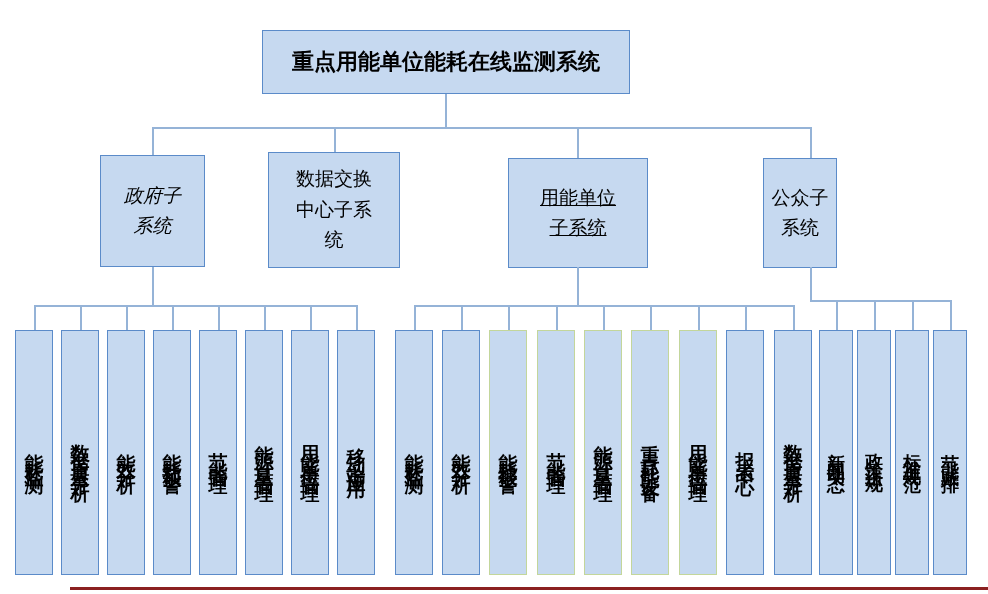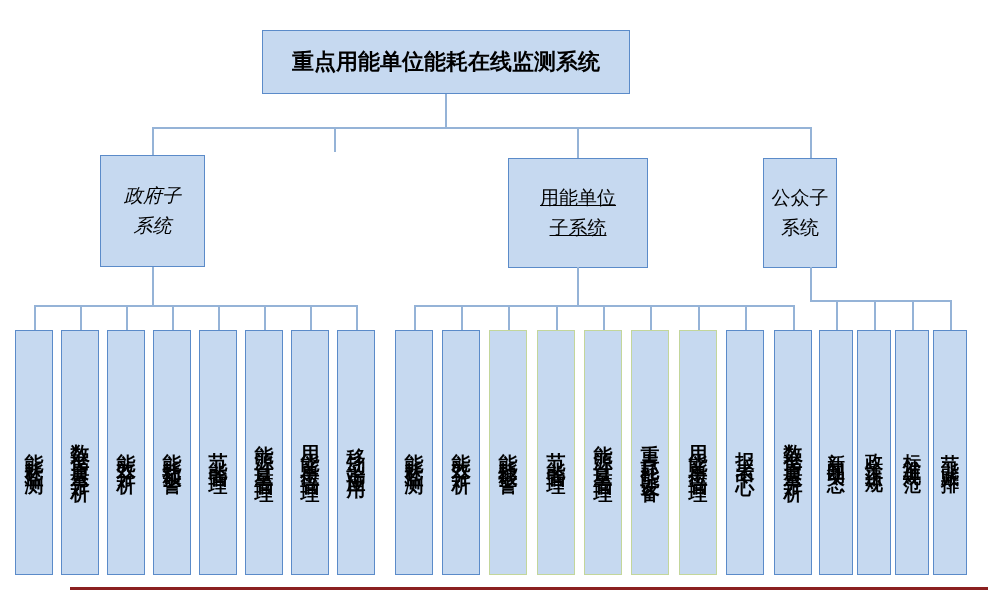--- a/index.html
+++ b/index.html
@@ -62,20 +62,23 @@
 
   <div class="line" style="left:445px;top:94px;width:2px;height:33px;"></div>
   <div class="line" style="left:152px;top:127px;width:660px;height:2px;"></div>
   <div class="line" style="left:152px;top:127px;width:2px;height:28px;"></div>
   <div class="line" style="left:334px;top:127px;width:2px;height:25px;"></div>
   <div class="line" style="left:577px;top:127px;width:2px;height:31px;"></div>
   <div class="line" style="left:810px;top:127px;width:2px;height:31px;"></div>
 
   <div class="box subsystem" id="sub-gov">政府子
 系统</div>
+  <div class="box subsystem" id="sub-exchange">数据交换
+中心子系
+统</div>
   <div class="box subsystem" id="sub-unit">用能单位
 子系统</div>
   <div class="box subsystem" id="sub-public">公众子
 系统</div>
 
   <div class="line" style="left:152px;top:267px;width:2px;height:38px;"></div>
   <div class="line" style="left:34px;top:305px;width:324px;height:2px;"></div>
   <div class="line" style="left:34px;top:305px;width:2px;height:25px;"></div>
   <div class="line" style="left:80px;top:305px;width:2px;height:25px;"></div>
   <div class="line" style="left:126px;top:305px;width:2px;height:25px;"></div>

